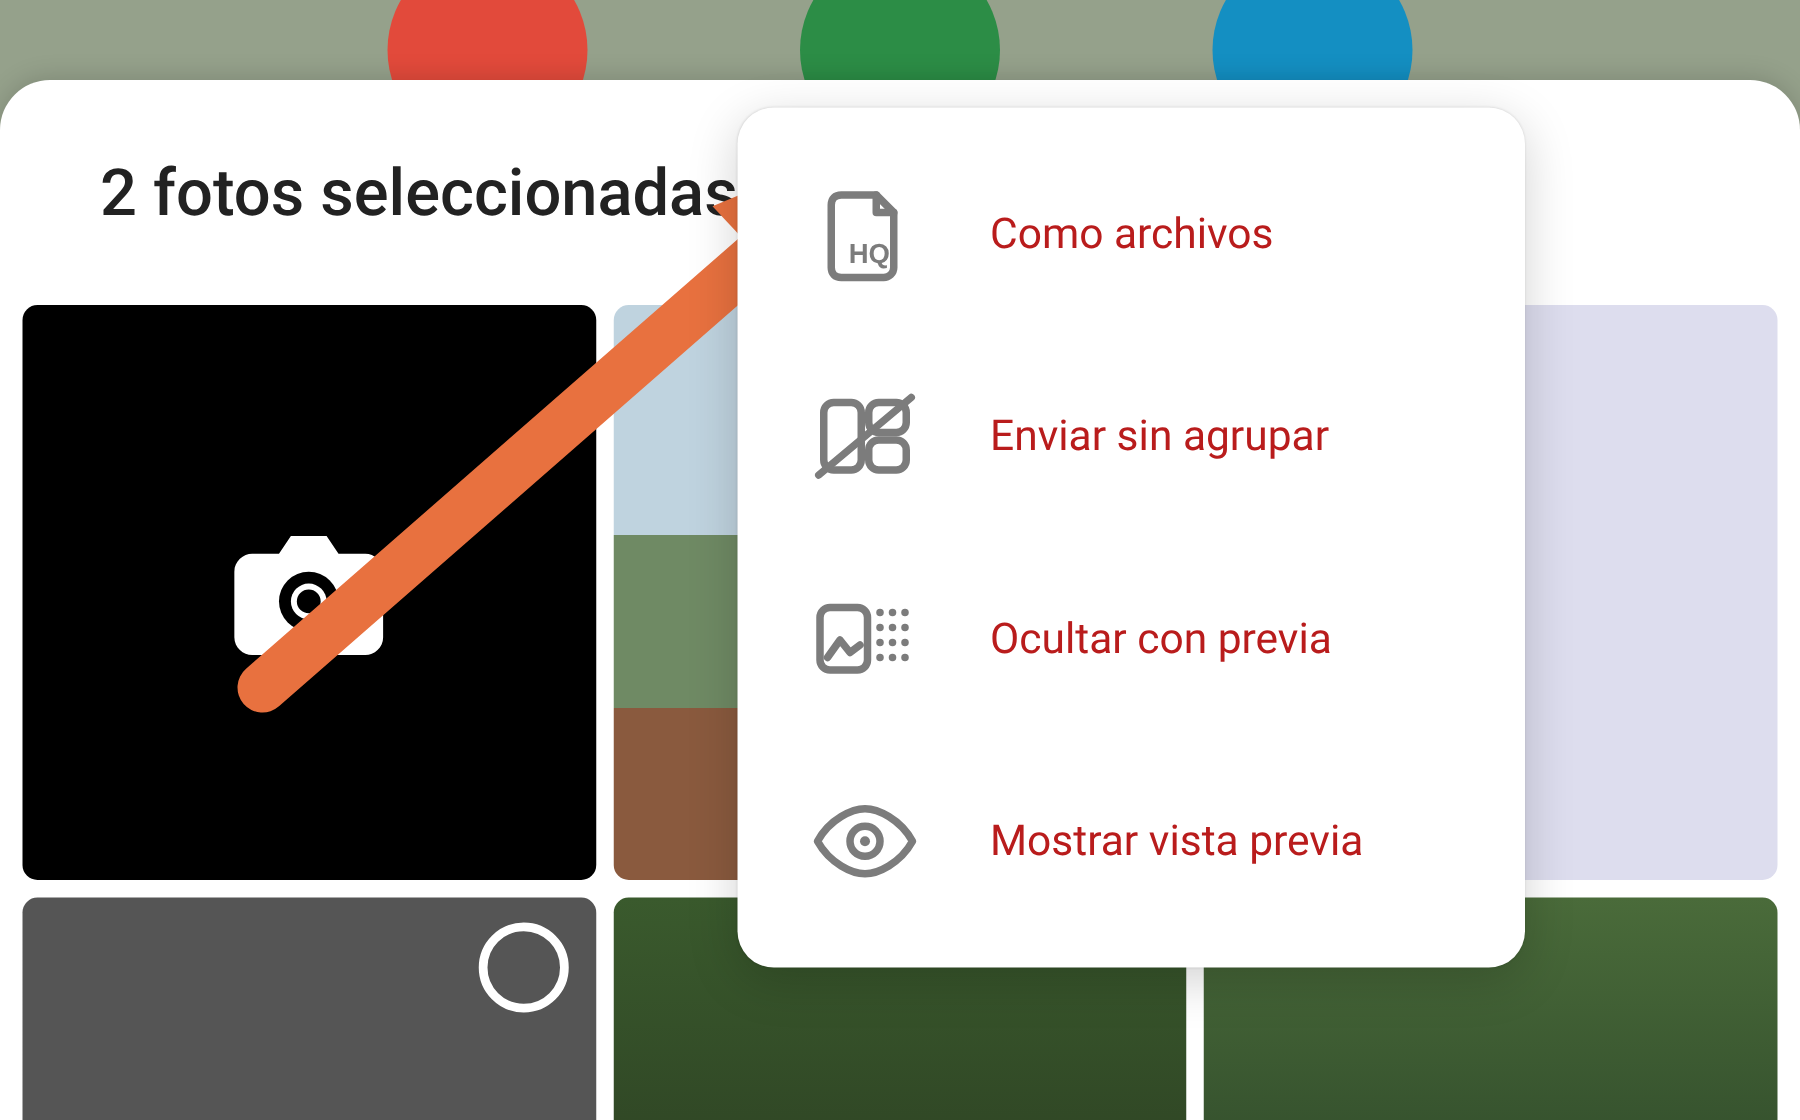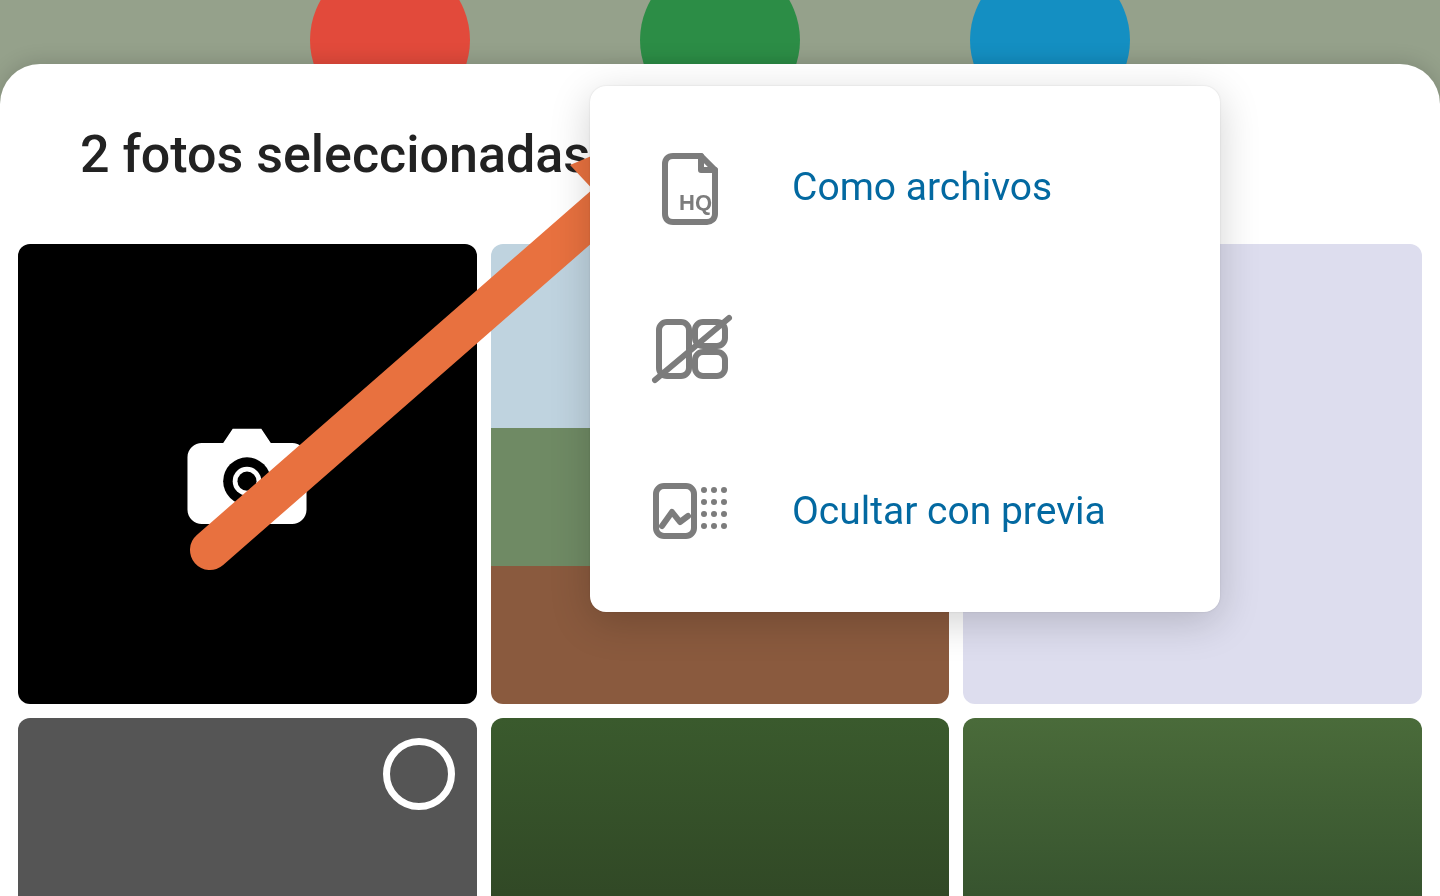--- a/index.html
+++ b/index.html
@@ -72,33 +72,33 @@
   .forest2 { background: linear-gradient(#4a6b3a, #2f4a2a 55%, #1d2e18); }
   .bw      { background: radial-gradient(circle at 50% 120%, #fff 0 18%, #777 20% 55%, #555 56% 100%); }
 
   
   .menu {
     position:absolute;
     top: 86px;
     left: 590px;
     width: 630px;
     background:#fff;
-    border-radius: 16px;
+    border-radius: 29px;
     box-shadow: 0 10px 40px rgba(0,0,0,0.18), 0 0 2px rgba(0,0,0,0.12);
     padding: 20px 0;
     z-index: 50;
   }
   .menu-item {
     display:flex; align-items:center;
     gap: 58px;
     padding: 44px 60px;
     cursor:pointer;
   }
   .menu-icon { width:84px; height:74px; flex:0 0 84px; display:flex; align-items:center; justify-content:center; color:#7c7c7c; }
-  .menu-label { font-size: 39px; color:#0369a1; font-weight:400; white-space:nowrap; }
+  .menu-label { font-size: 34px; color:#b91c1c; font-weight:400; white-space:nowrap; }
 
   
   .arrow {
     position:absolute;
     z-index: 40;
     pointer-events:none;
   }
 </style>
 </head>
 <body>
@@ -165,20 +165,21 @@
 
   <div class="menu-item">
     <span class="menu-icon">
       <svg width="82" height="70" viewBox="0 0 82 70" fill="none" stroke="#7c7c7c" stroke-width="6" stroke-linecap="round" stroke-linejoin="round">
         <rect x="8" y="8" width="30" height="54" rx="8"></rect>
         <rect x="44" y="8" width="30" height="24" rx="8"></rect>
         <rect x="44" y="38" width="30" height="24" rx="8"></rect>
         <line x1="4" y1="66" x2="78" y2="4"></line>
       </svg>
     </span>
+    <span class="menu-label">Enviar sin agrupar</span>
   </div>
 
   <div class="menu-item">
     <span class="menu-icon">
       <svg width="84" height="70" viewBox="0 0 84 70" fill="none" stroke="#7c7c7c" stroke-width="6" stroke-linecap="round" stroke-linejoin="round">
         <rect x="6" y="10" width="38" height="50" rx="8"></rect>
         <path d="M12 50l10-14 8 10 8-6"></path>
         <g stroke="none" fill="#7c7c7c">
           <circle cx="54" cy="14" r="3"></circle>
             <circle cx="64" cy="14" r="3"></circle>
@@ -191,14 +192,24 @@
             <circle cx="74" cy="38" r="3"></circle>
           <circle cx="54" cy="50" r="3"></circle>
             <circle cx="64" cy="50" r="3"></circle>
             <circle cx="74" cy="50" r="3"></circle>
         </g>
       </svg>
     </span>
     <span class="menu-label">Ocultar con previa</span>
   </div>
 
+  <div class="menu-item">
+    <span class="menu-icon">
+      <svg width="84" height="60" viewBox="0 0 84 60" fill="none" stroke="#7c7c7c" stroke-width="6" stroke-linecap="round" stroke-linejoin="round">
+        <path d="M4 30c10-18 28-26 38-26s28 8 38 26c-10 18-28 26-38 26S14 48 4 30z"></path>
+        <circle cx="42" cy="30" r="12"></circle>
+        <circle cx="42" cy="30" r="4" fill="#7c7c7c" stroke="none"></circle>
+      </svg>
+    </span>
+    <span class="menu-label">Mostrar vista previa</span>
+  </div>
 
 </div>
 
 </body></html>

